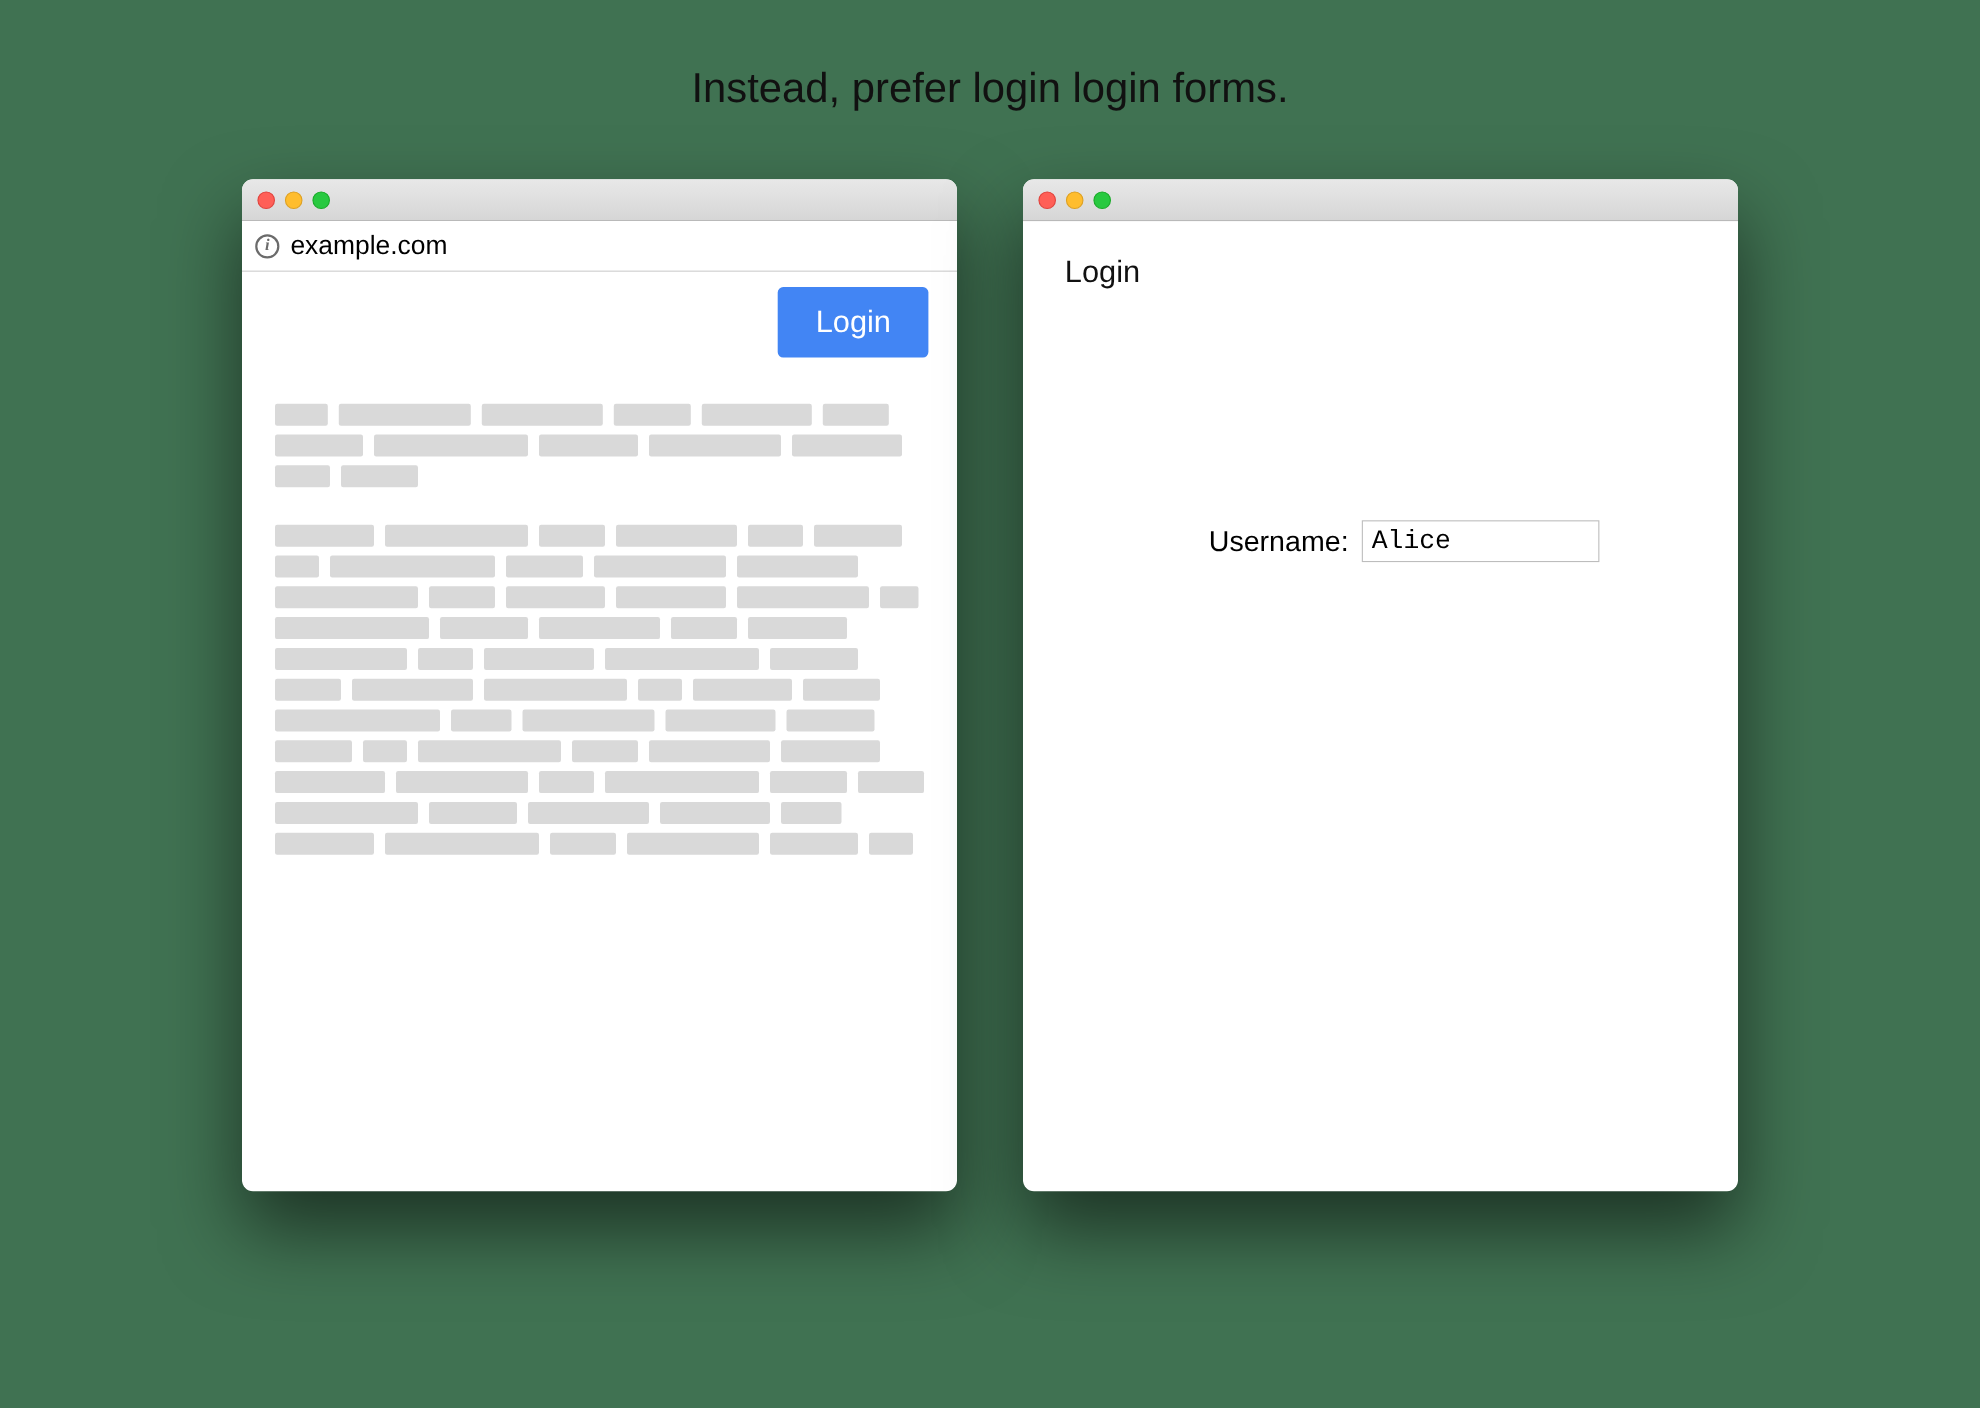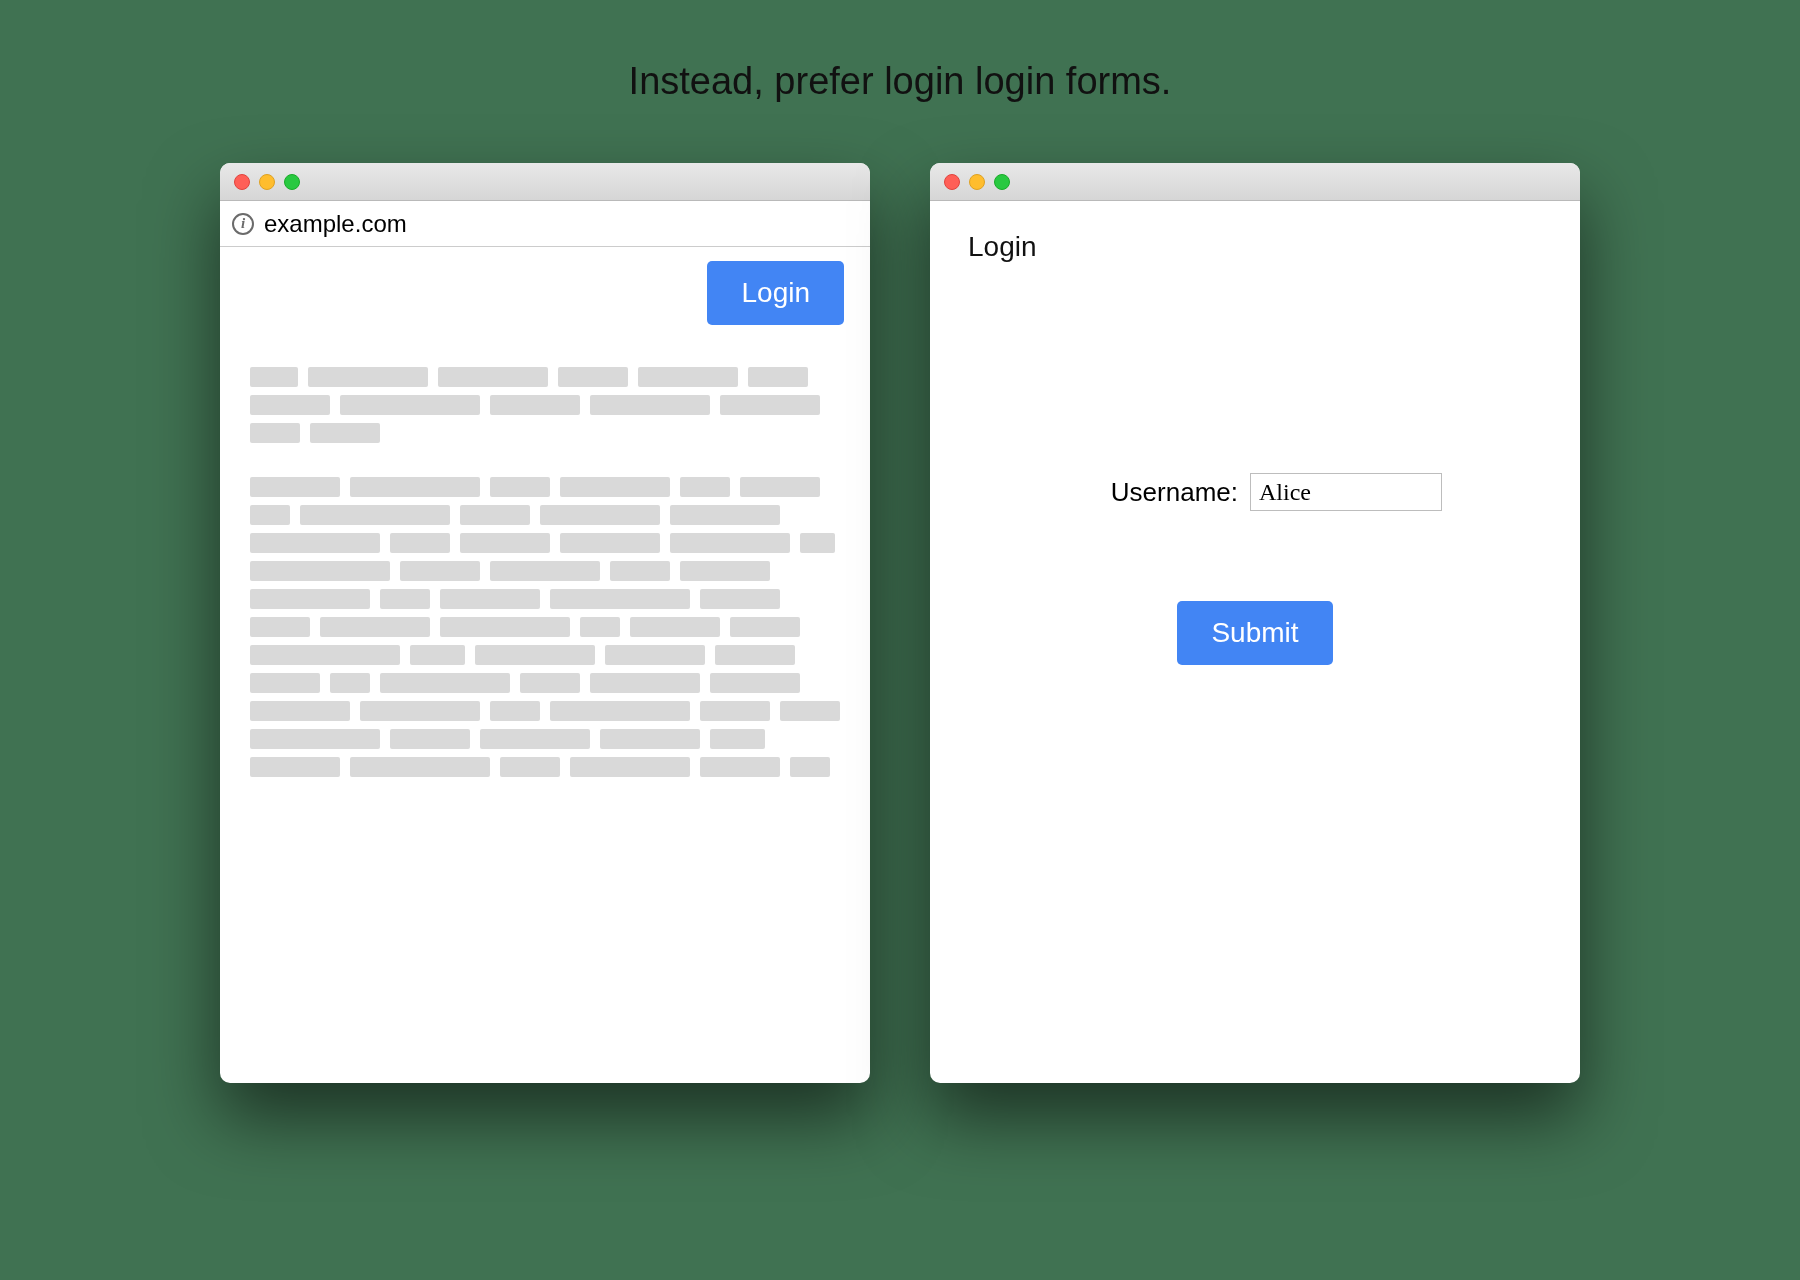--- a/index.html
+++ b/index.html
@@ -134,39 +134,39 @@
       font-size: 28px;
       color: #111;
       margin: 10px 0 0 8px;
       font-weight: 400;
     }
     .form-area {
       margin-top: 210px;
       display: flex;
       flex-direction: column;
       align-items: center;
-      gap: 30px;
+      gap: 0;
     }
     .form-row {
       display: flex;
       align-items: center;
       gap: 12px;
       font-size: 26px;
     }
     .form-row label {
       width: 170px;
       text-align: right;
     }
     .form-row input {
-      width: 192px;
+      width: 216px;
       height: 38px;
       border: 1px solid #bdbdbd;
       padding: 13px 8px;
       font-size: 24px;
-      font-family: Liberation Serif, serif;
+      font-family: Liberation Mono, monospace;
     }
     .submit-btn {
       margin-top: 60px;
       background: #4285f4;
       color: #fff;
       border: none;
       border-radius: 5px;
       font-size: 28px;
       padding: 16px 34px;
       cursor: pointer;
@@ -280,18 +280,17 @@
       <div class="tl-btn tl-min"></div>
       <div class="tl-btn tl-max"></div>
     </div>
     <div class="content">
       <div class="login-heading">Login</div>
       <div class="form-area">
         <div class="form-row">
           <label>Username:</label>
           <input type="text" value="Alice" style="">
         </div>
-        <button class="submit-btn">Submit</button>
       </div>
     </div>
   </div>
 
 </div>
 
 </body></html>

